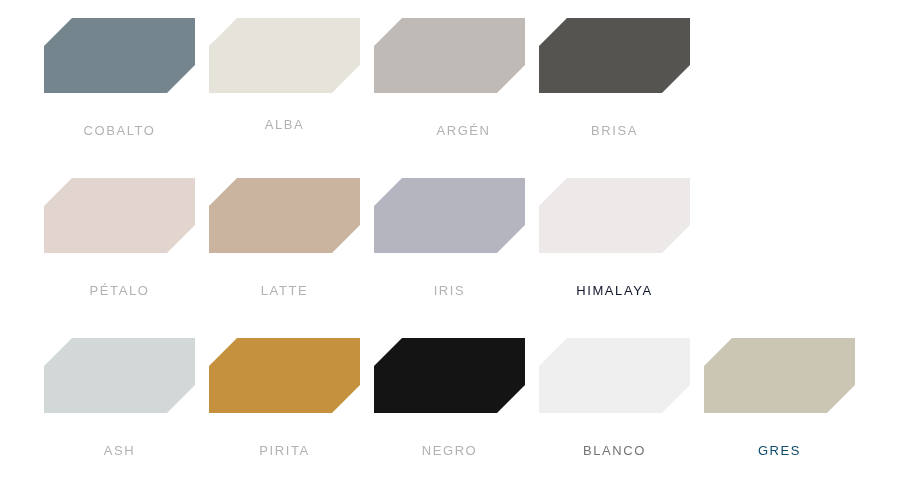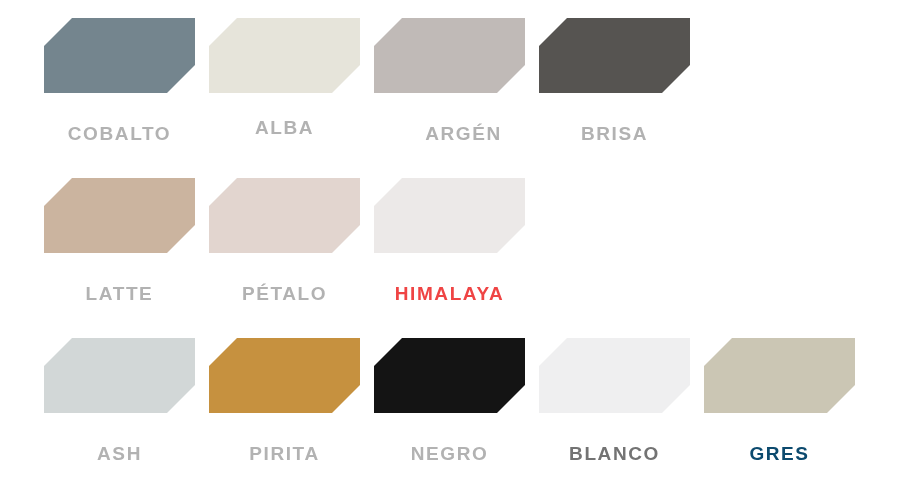--- a/index.html
+++ b/index.html
@@ -46,26 +46,26 @@
       100% 0,
       100% 47px,
       123px 100%,
       0 100%,
       0 28px
     );
   }
 
   .swatch-label {
     margin-top: 30px;
-    font-size: 19px;
+    font-size: 13px;
     letter-spacing: 1.6px;
     color: #b2b2b2;
     text-align: right;
     white-space: nowrap;
-    font-weight: 700;
+    font-weight: 400;
   }
 </style>
 </head>
 <body style="background: rgb(255, 255, 255);">
 
 <div id="palette-grid">
     <div class="swatch-row">
       <div class="swatch-cell">
         <div class="swatch-chip" style="background: rgb(116, 133, 142);"></div>
         <div class="swatch-label" style="color: rgb(178, 178, 178);">COBALTO</div>
@@ -78,30 +78,34 @@
         <div class="swatch-chip" style="background: rgb(192, 186, 183);"></div>
         <div class="swatch-label" style="color: rgb(178, 178, 178); margin-left: 28px;">ARGÉN</div>
       </div>
       <div class="swatch-cell">
         <div class="swatch-chip" style="background: rgb(86, 84, 81);"></div>
         <div class="swatch-label" style="color: rgb(178, 178, 178);">BRISA</div>
       </div>
     </div>
     <div class="swatch-row">
       <div class="swatch-cell">
+        <div class="swatch-chip" style="background: rgb(226, 213, 207);"></div>
+        <div class="swatch-label" style="color: rgb(178, 178, 178);">PÉTALO</div>
+      </div>
+      <div class="swatch-cell">
         <div class="swatch-chip" style="background: rgb(203, 180, 159);"></div>
         <div class="swatch-label" style="color: rgb(178, 178, 178);">LATTE</div>
       </div>
       <div class="swatch-cell">
-        <div class="swatch-chip" style="background: rgb(226, 213, 207);"></div>
-        <div class="swatch-label" style="color: rgb(178, 178, 178);">PÉTALO</div>
+        <div class="swatch-chip" style="background: rgb(180, 181, 191);"></div>
+        <div class="swatch-label" style="color: rgb(178, 178, 178);">IRIS</div>
       </div>
       <div class="swatch-cell">
         <div class="swatch-chip" style="background: rgb(236, 233, 232);"></div>
-        <div class="swatch-label" style="color: #ef4444;">HIMALAYA</div>
+        <div class="swatch-label" style="color: #0f172a;">HIMALAYA</div>
       </div>
     </div>
     <div class="swatch-row">
       <div class="swatch-cell">
         <div class="swatch-chip" style="background: rgb(210, 215, 215);"></div>
         <div class="swatch-label" style="color: rgb(178, 178, 178);">ASH</div>
       </div>
       <div class="swatch-cell">
         <div class="swatch-chip" style="background: rgb(198, 145, 63);"></div>
         <div class="swatch-label" style="color: rgb(178, 178, 178);">PIRITA</div>

